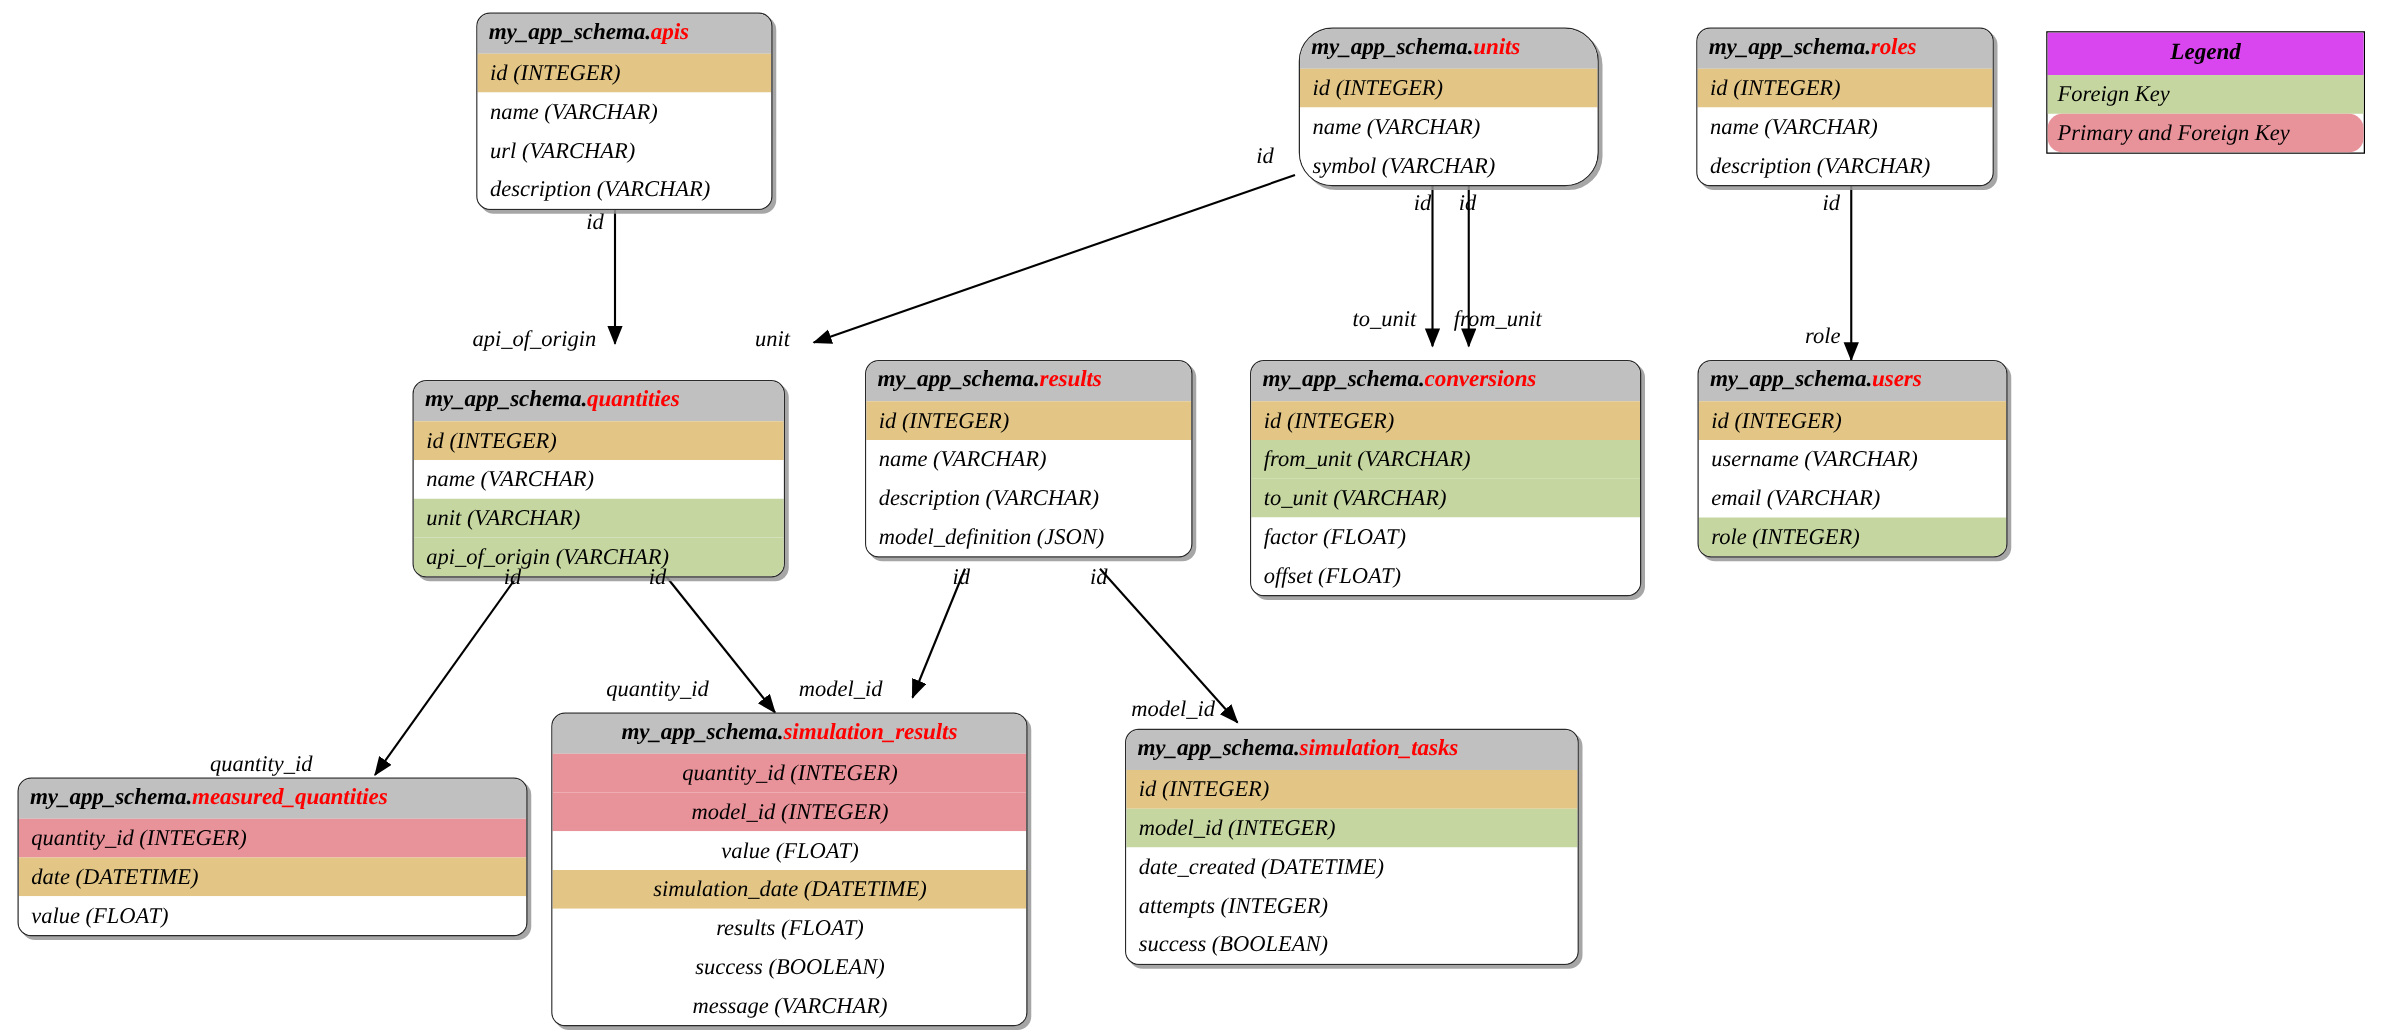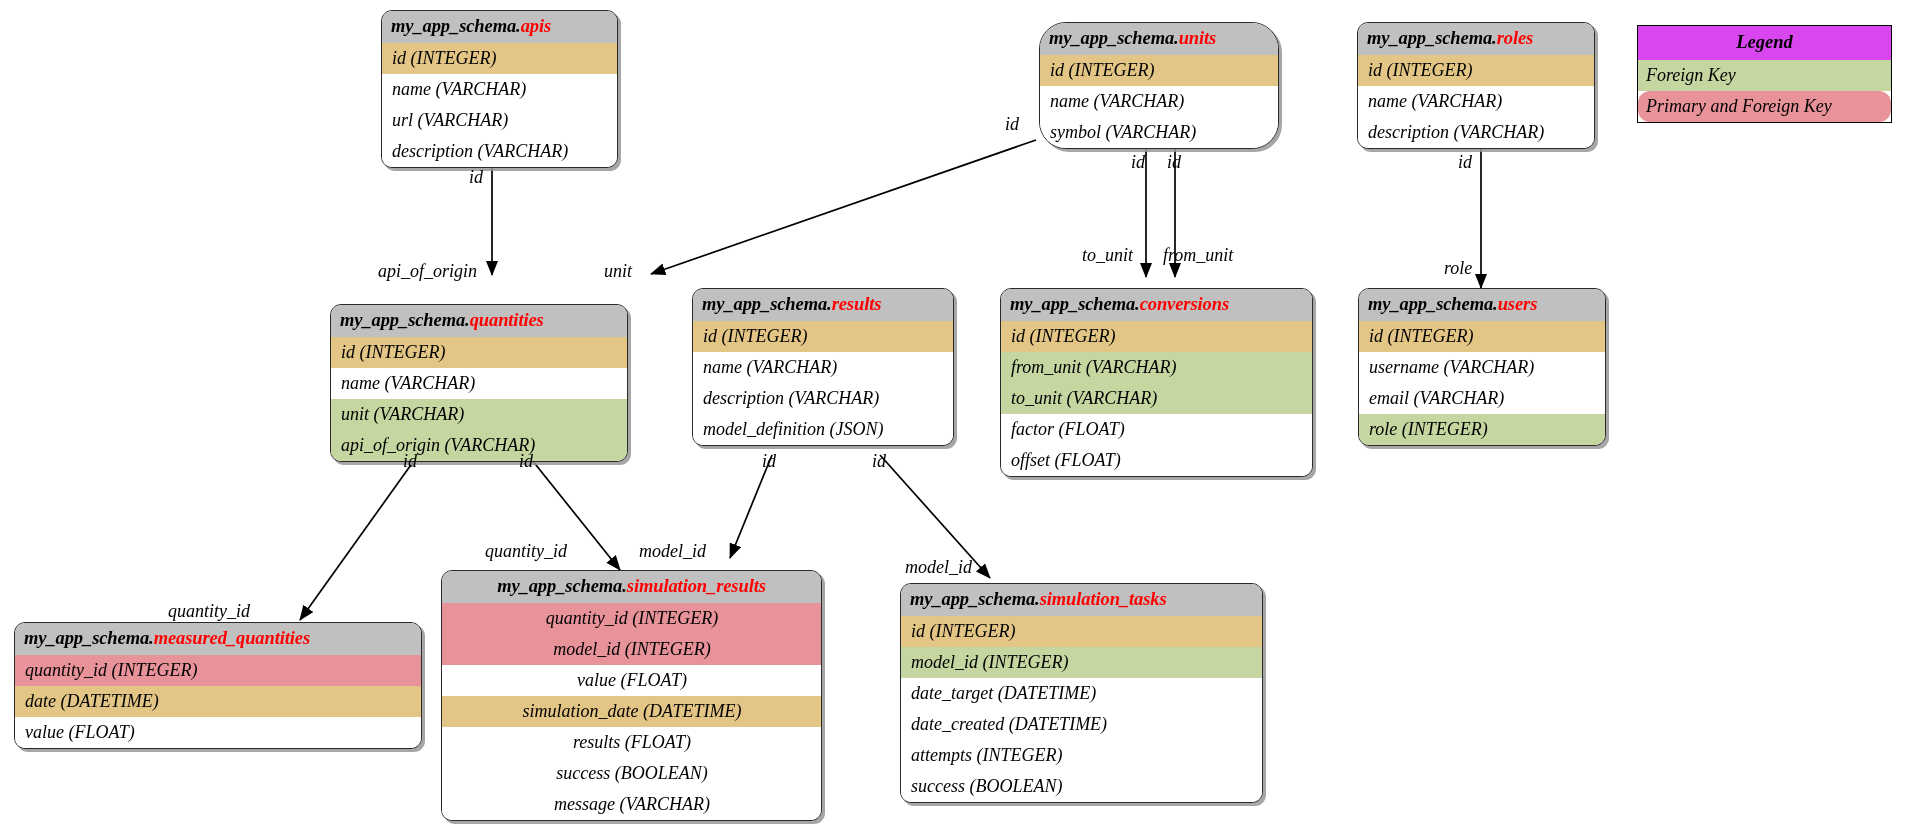--- a/index.html
+++ b/index.html
@@ -222,21 +222,20 @@
     <div class="tbl-row plain">success (BOOLEAN)</div>
     <div class="tbl-row plain">message (VARCHAR)</div>
   </div>
 
   <div class="table-node" id="node-simulation-tasks" style="left:900px; top:583px; width:363px;">
     <div class="tbl-header">
       <span class="schema">my_app_schema.</span><span class="tname">simulation_tasks</span>
     </div>
     <div class="tbl-row pk">id (INTEGER)</div>
     <div class="tbl-row fk">model_id (INTEGER)</div>
-    <div class="tbl-row plain">date_target (DATETIME)</div>
     <div class="tbl-row plain">date_created (DATETIME)</div>
     <div class="tbl-row plain">attempts (INTEGER)</div>
     <div class="tbl-row plain">success (BOOLEAN)</div>
   </div>
 
   <div class="edge-label" style="left:469px; top:168px;">id</div>
   <div class="edge-label" style="left:378px; top:262px;">api_of_origin</div>
 
   <div class="edge-label" style="left:1005px; top:115px;">id</div>
   <div class="edge-label" style="left:604px; top:262px;">unit</div>

